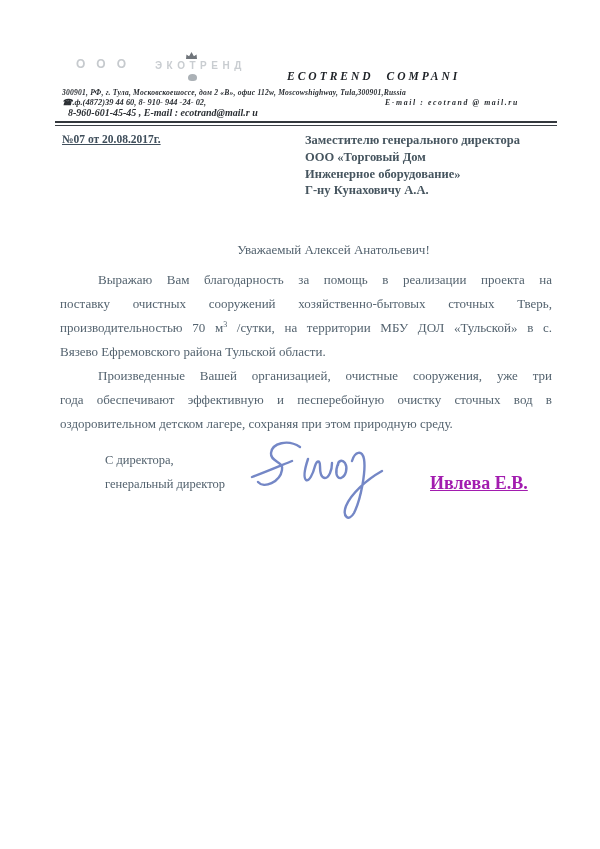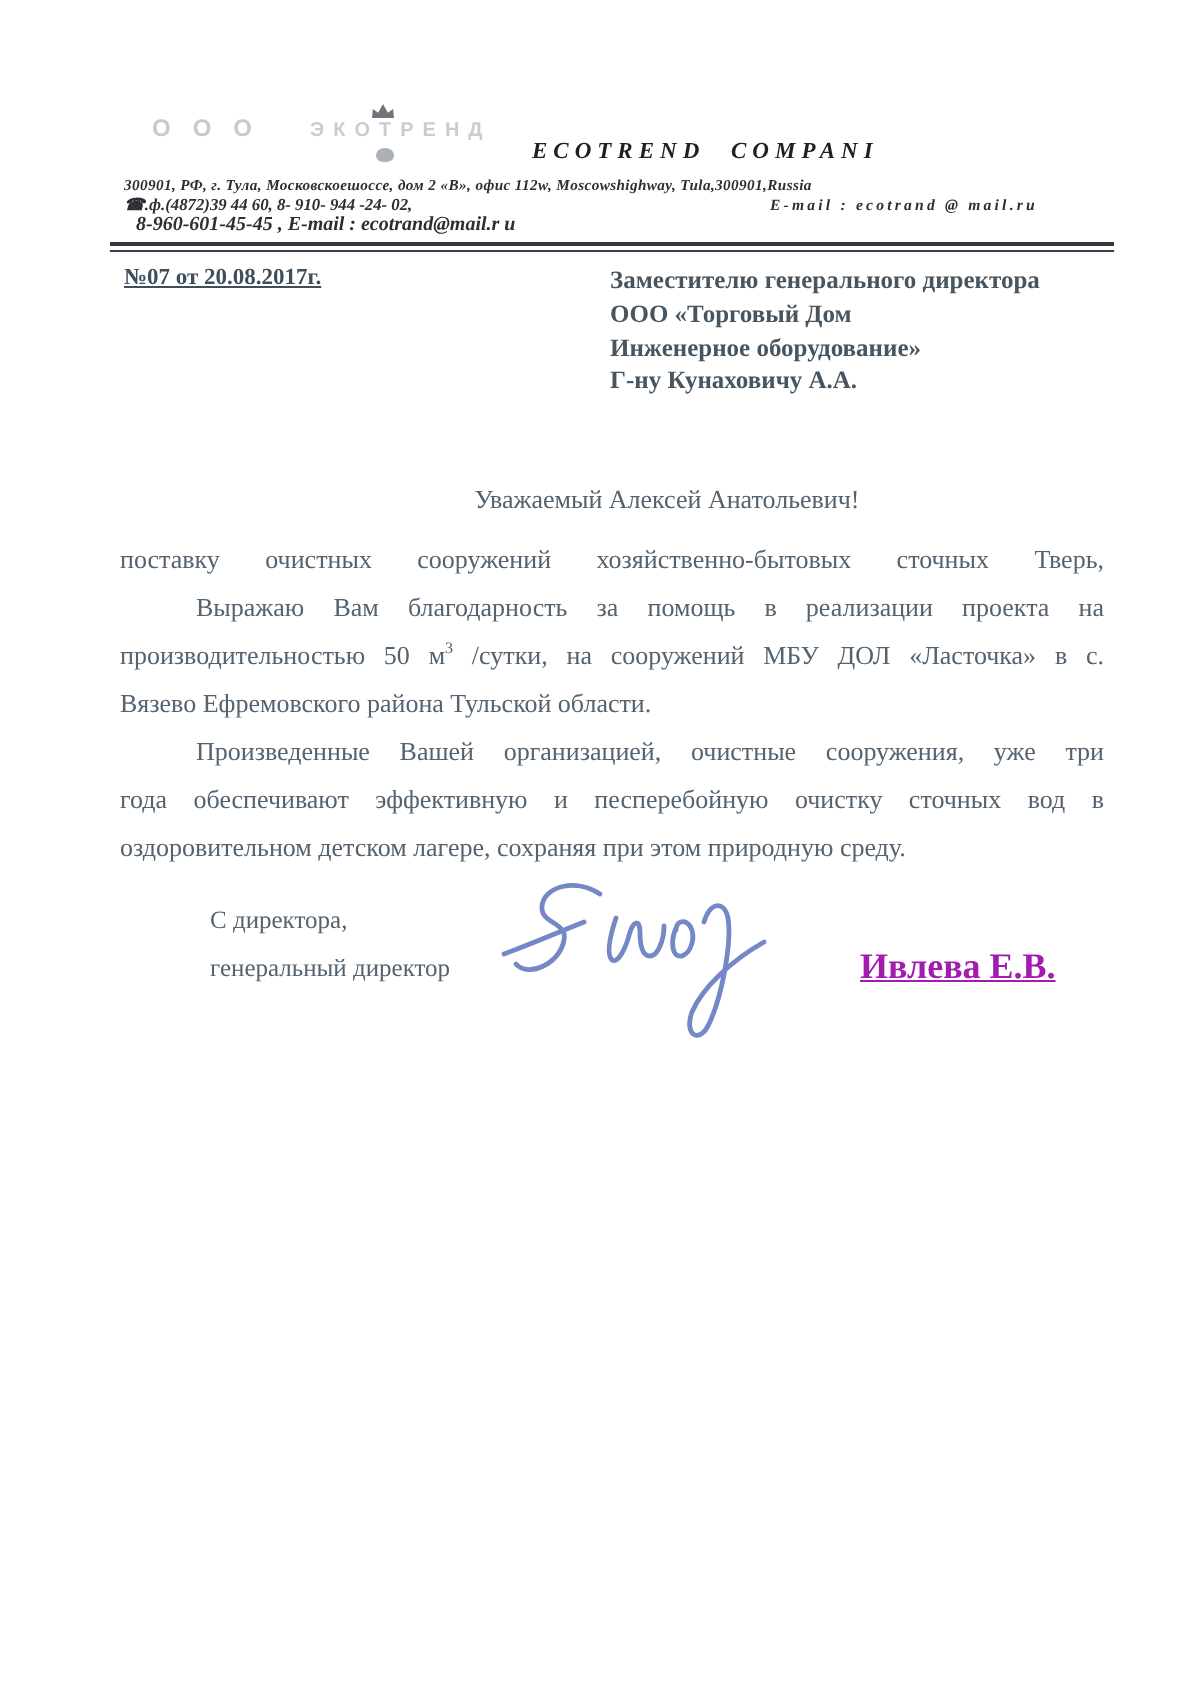--- a/index.html
+++ b/index.html
@@ -21,21 +21,21 @@
   .crown-icon {
     position:absolute; left:186px; top:52px; width:11px; height:7px;
     background:#70757b;
     clip-path:polygon(0 100%, 4% 35%, 28% 62%, 50% 0, 72% 62%, 96% 35%, 100% 100%);
   }
   .leaf-icon {
     position:absolute; left:188px; top:74px; width:9px; height:7px;
     background:#abb1b6; border-radius:50% 50% 42% 42%;
   }
   .company-en {
-    position:absolute; left:266px; top:70px;
+    position:absolute; left:287px; top:70px;
     font-weight:bold; font-style:italic; font-size:11.5px;
     letter-spacing:3px; word-spacing:7px; color:#1d2126;
   }
   .addr-line {
     position:absolute; left:62px; top:88px; width:470px;
     font-weight:bold; font-style:italic; font-size:7.6px;
     letter-spacing:0.2px; color:#2b2f34; white-space:nowrap;
   }
   .phone-line {
     position:absolute; left:62px; top:97px;
@@ -120,23 +120,23 @@
     <div>Заместителю генерального директора</div>
     <div>ООО «Торговый Дом</div>
     <div>Инженерное оборудование»</div>
     <div>Г-ну Кунаховичу А.А.</div>
   </div>
 
   <div class="salutation">Уважаемый Алексей Анатольевич!</div>
 
   <div class="body-block">
     <div>
+      <div class="jline indent">Выражаю Вам благодарность за помощь в реализации проекта на</div>
       <div class="jline">поставку очистных сооружений хозяйственно-бытовых сточных Тверь,</div>
-      <div class="jline indent">Выражаю Вам благодарность за помощь в реализации проекта на</div>
-      <div class="jline"><span>производительностью 50 м</span><sup>3</sup><span> /сутки, на сооружений МБУ ДОЛ «Ласточка» в с.</span></div>
+      <div class="jline"><span>производительностью 70 м</span><sup>3</sup><span> /сутки, на территории МБУ ДОЛ «Тульской» в с.</span></div>
       <div class="jlast">Вязево Ефремовского района Тульской области.</div>
     </div>
     <div>
       <div class="jline indent">Произведенные Вашей организацией, очистные сооружения, уже три</div>
       <div class="jline">года обеспечивают эффективную и песперебойную очистку сточных вод в</div>
       <div class="jlast">оздоровительном детском лагере, сохраняя при этом природную среду.</div>
     </div>
   </div>
 
   <div class="signoff-regards">С директора,</div>

